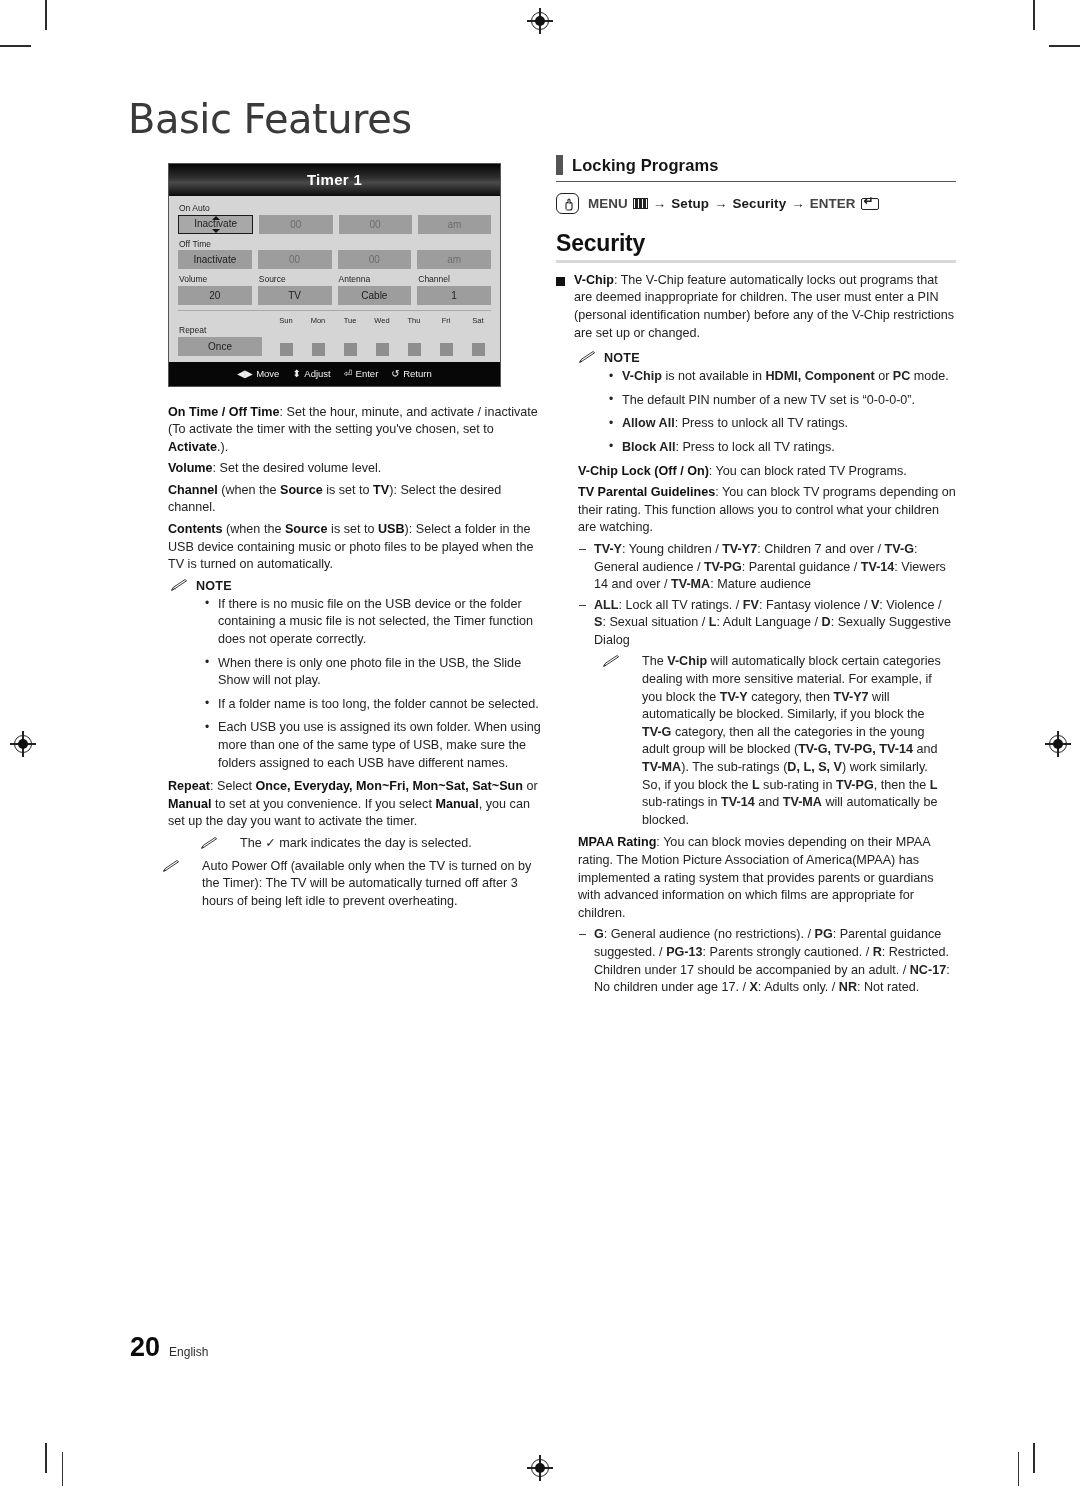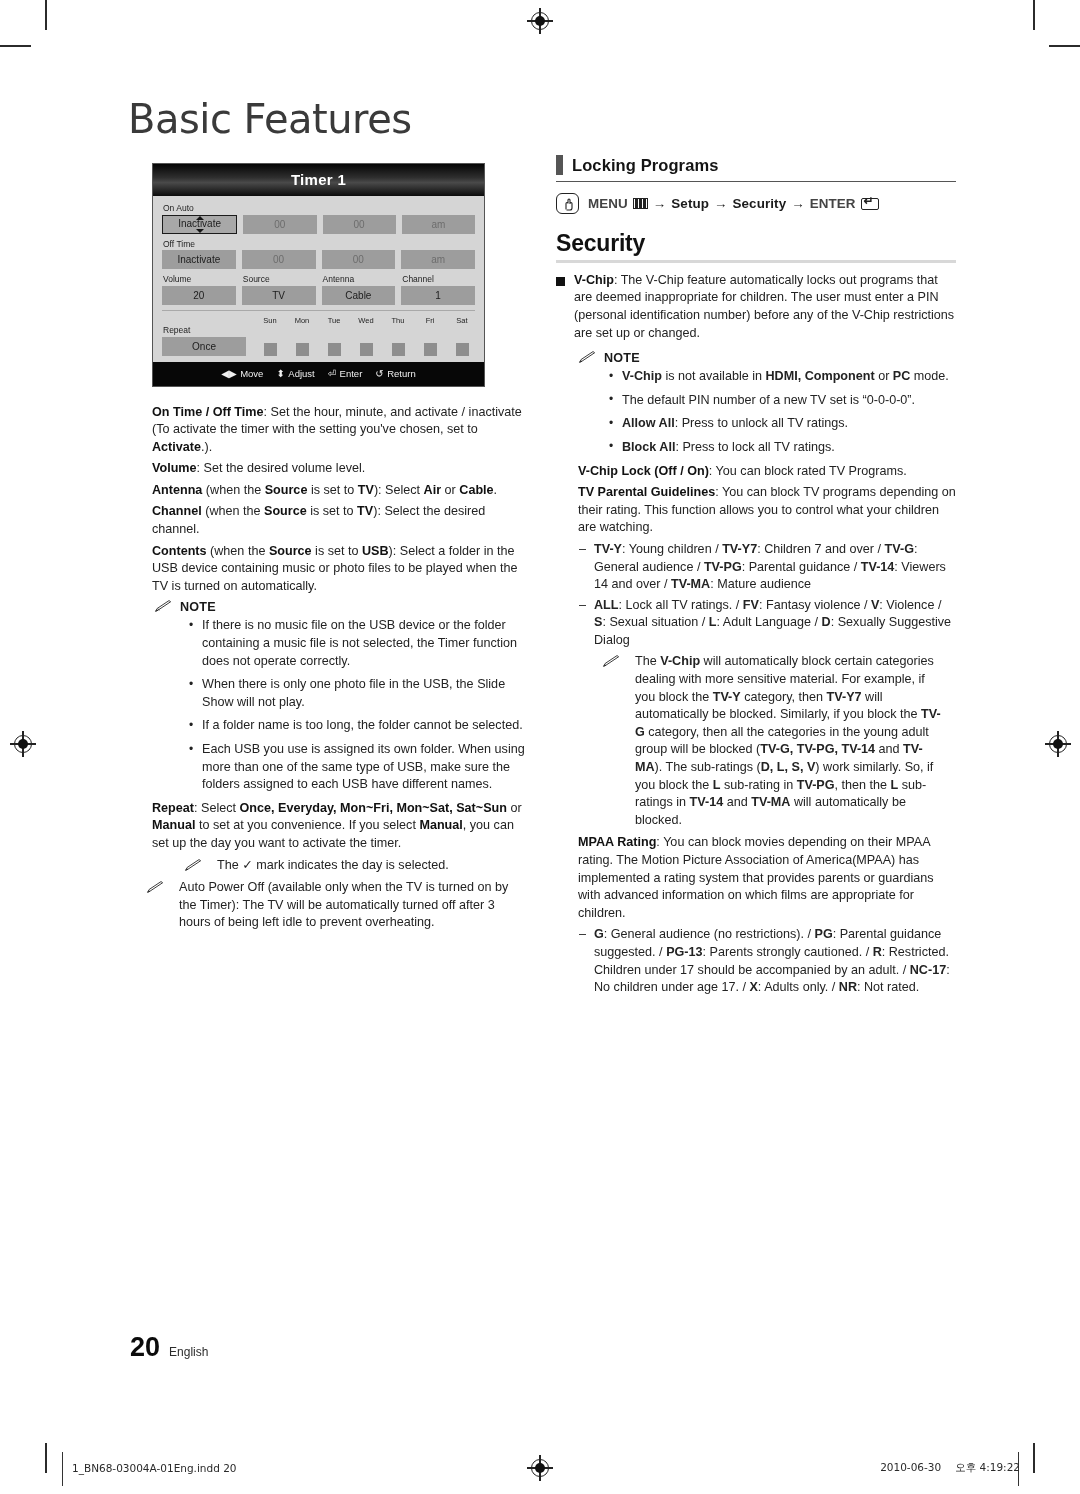--- a/index.html
+++ b/index.html
@@ -27,21 +27,21 @@
   
   .page { position:absolute; left:0; top:0; width:904px; height:1494px; }
 
   .title-main {
     position:absolute; left:128px; top:96px;
     font-size:40px; font-weight:400; letter-spacing:-0.5px;
     color:#3a3a3a;
     font-family:"DejaVu Sans", sans-serif;
   }
 
-  .col-left { position:absolute; left:152px; top:163px; width:382px; }
+  .col-left { position:absolute; left:168px; top:163px; width:382px; }
   .col-right { position:absolute; left:556px; top:155px; width:400px; }
 
   
   .osd { width:333px; border:1px solid #555; background:#d4d4d4; }
   .osd-title {
     height:32px; line-height:32px; text-align:center;
     color:#fff; font-size:15px; font-weight:bold;
     background:linear-gradient(to bottom,#050505 0%,#2e2e2e 42%,#4a4a4a 58%,#0b0b0b 100%);
     letter-spacing:.3px;
   }
@@ -98,21 +98,21 @@
   }
   .bullets.indent { margin-left:34px; }
   .dashlist { margin:0 0 4px 0; padding:0; list-style:none; }
   .dashlist li {
     position:relative; padding-left:16px; font-size:12.6px; line-height:17.6px;
     color:#232323; margin-bottom:3px;
   }
   .dashlist li:before {
     content:"–"; position:absolute; left:1px; top:0; font-size:12.6px; color:#222;
   }
-  .inline-note { display:flex; gap:14px; align-items:flex-start; margin:2px 12px 5px 2px; }
+  .inline-note { display:flex; gap:21px; align-items:flex-start; margin:2px 12px 5px 2px; }
   .inline-note .nbody { font-size:12.6px; line-height:17.6px; color:#232323; }
   .inline-note.ml { margin-left:32px; }
   .sq-item { display:flex; gap:9px; align-items:flex-start; }
   .sq { width:9px; height:9px; background:#111; flex:none; margin-top:5px; }
 
   
   .h-lock { display:flex; align-items:center; gap:9px; }
   .h-lock .bar { width:7px; height:20px; background:#555; flex:none; }
   .h-lock .t { font-size:16.5px; font-weight:bold; color:#141414; letter-spacing:.1px; }
   .h-rule { height:1.4px; background:#555; margin:6px 0 0 0; }
@@ -282,21 +282,20 @@
         <span class="k">
           <span class="gl">↺</span>
           <span>Return</span>
         </span>
       </div>
     </div>
 
     <div style="height:17px"></div>
     <p class="p"><b>On Time / Off Time</b>: Set the hour, minute, and activate / inactivate (To activate the timer with the setting you've chosen, set to <b>Activate</b>.).</p>
     <p class="p"><b>Volume</b>: Set the desired volume level.</p>
-    <p class="p"><b>Antenna</b> (when the <b>Source</b> is set to <b>TV</b>): Select <b>Air</b> or <b>Cable</b>.</p>
     <p class="p"><b>Channel</b> (when the <b>Source</b> is set to <b>TV</b>): Select the desired channel.</p>
     <p class="p"><b>Contents</b> (when the <b>Source</b> is set to <b>USB</b>): Select a folder in the USB device containing music or photo files to be played when the TV is turned on automatically.</p>
 
     <div class="note-head">
       <svg class="pencil" viewBox="0 0 24 16">
         <path d="M2 14 L6 12 L21 2 L19 0.5 L4 10.5 Z" fill="none" stroke="#222" stroke-width="1.1"></path>
         <path d="M2 14 L5.2 12.6" stroke="#222" stroke-width="1.1" fill="none"></path>
         <path d="M5 11 L7 12.6" stroke="#222" stroke-width="0.9"></path>
       </svg>
       <span class="txt">NOTE</span>
@@ -403,21 +402,14 @@
     </ul>
   </div>
 
   <div class="pg">
     <span class="num">20</span>
     <span class="lang">English</span>
   </div>
 
   <div class="vbar" style="left:62px;top:1452px;height:34px;"></div>
   <div class="vbar" style="left:1018px;top:1452px;height:34px;"></div>
-  <div class="printbar">
-    <span style="padding-left:10px">1_BN68-03004A-01Eng.indd   20</span>
-    <span class="rt">
-      <span>2010-06-30</span>
-      <span>오후 4:19:22</span>
-    </span>
-  </div>
 
 </div>
 
 </body></html>

